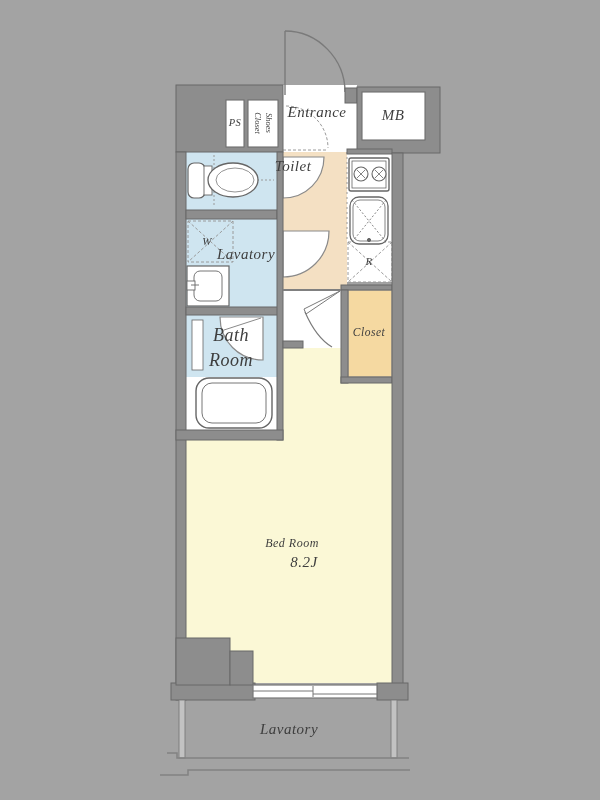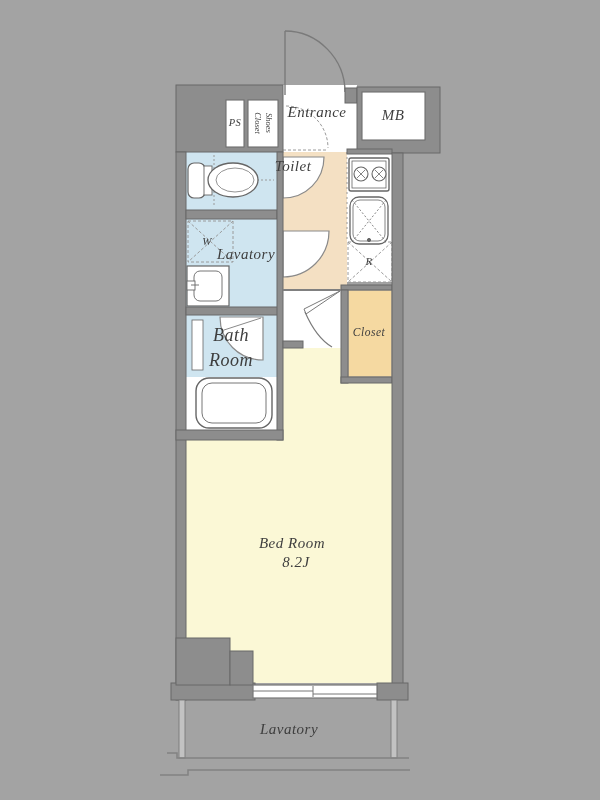--- a/index.html
+++ b/index.html
@@ -4,21 +4,21 @@
 <style>
   html,body{margin:0;padding:0;background:#ffffff;}
   #plan{position:relative;width:600px;height:800px;background:#a3a3a3;overflow:hidden;
         font-family:Liberation Serif, serif;}
   #plan svg{position:absolute;left:0;top:0;}
   .lbl{position:absolute;transform:translate(-50%,-50%);
        font-style:italic;color:var(--c-text,#3e3e3e);white-space:nowrap;
        letter-spacing:.5px;text-align:center;line-height:1.3;}
   .lbl.vert{transform:translate(-50%,-50%) rotate(90deg);letter-spacing:0;}
   .fs8{font-size:8.5px;} .fs10{font-size:10.5px;} .fs11{font-size:11px;}
-  .fs12{font-size:11.5px;} .fs13{font-size:18px;} .fs14{font-size:15px;} .fs16{font-size:15px;} .fs17{font-size:15px;}
+  .fs12{font-size:11.5px;} .fs13{font-size:18px;} .fs14{font-size:15px;} .fs16{font-size:15px;} .fs17{font-size:12px;}
 </style>
 </head>
 <body>
 
 <div id="plan">
   <svg width="600" height="800" viewBox="0 0 600 800">
 
     <g>
       <rect x="283" y="85" width="74" height="67" style="fill:var(--c-floor)"></rect>
       <rect x="283" y="152" width="64" height="138" style="fill:var(--c-hall)"></rect>
@@ -157,15 +157,15 @@
   <div class="lbl fs14" style="left:257px;top:167px;margin-left:36px;">Toilet</div>
   <div class="lbl fs11" style="left:207px;top:241px;">W</div>
   <div class="lbl fs14" style="left:246px;top:255px;text-align:center;">Lavatory</div>
   <div class="lbl fs13" style="left:231px;top:348px;line-height:1.4;">
     <div>Bath</div>
     <div>Room</div>
   </div>
   <div class="lbl fs12" style="left:369px;top:332px;">Closet</div>
   <div class="lbl fs11" style="left:369px;top:261px;">R</div>
   <div class="lbl fs17" style="left:292px;top:544px;">Bed Room</div>
-  <div class="lbl fs16" style="left:296px;top:563px;">8.2J</div>
+  <div class="lbl fs16" style="left:304px;top:563px;">8.2J</div>
   <div class="lbl fs16" style="left:289px;top:730px;">Lavatory</div>
 </div>
 
 </body></html>

